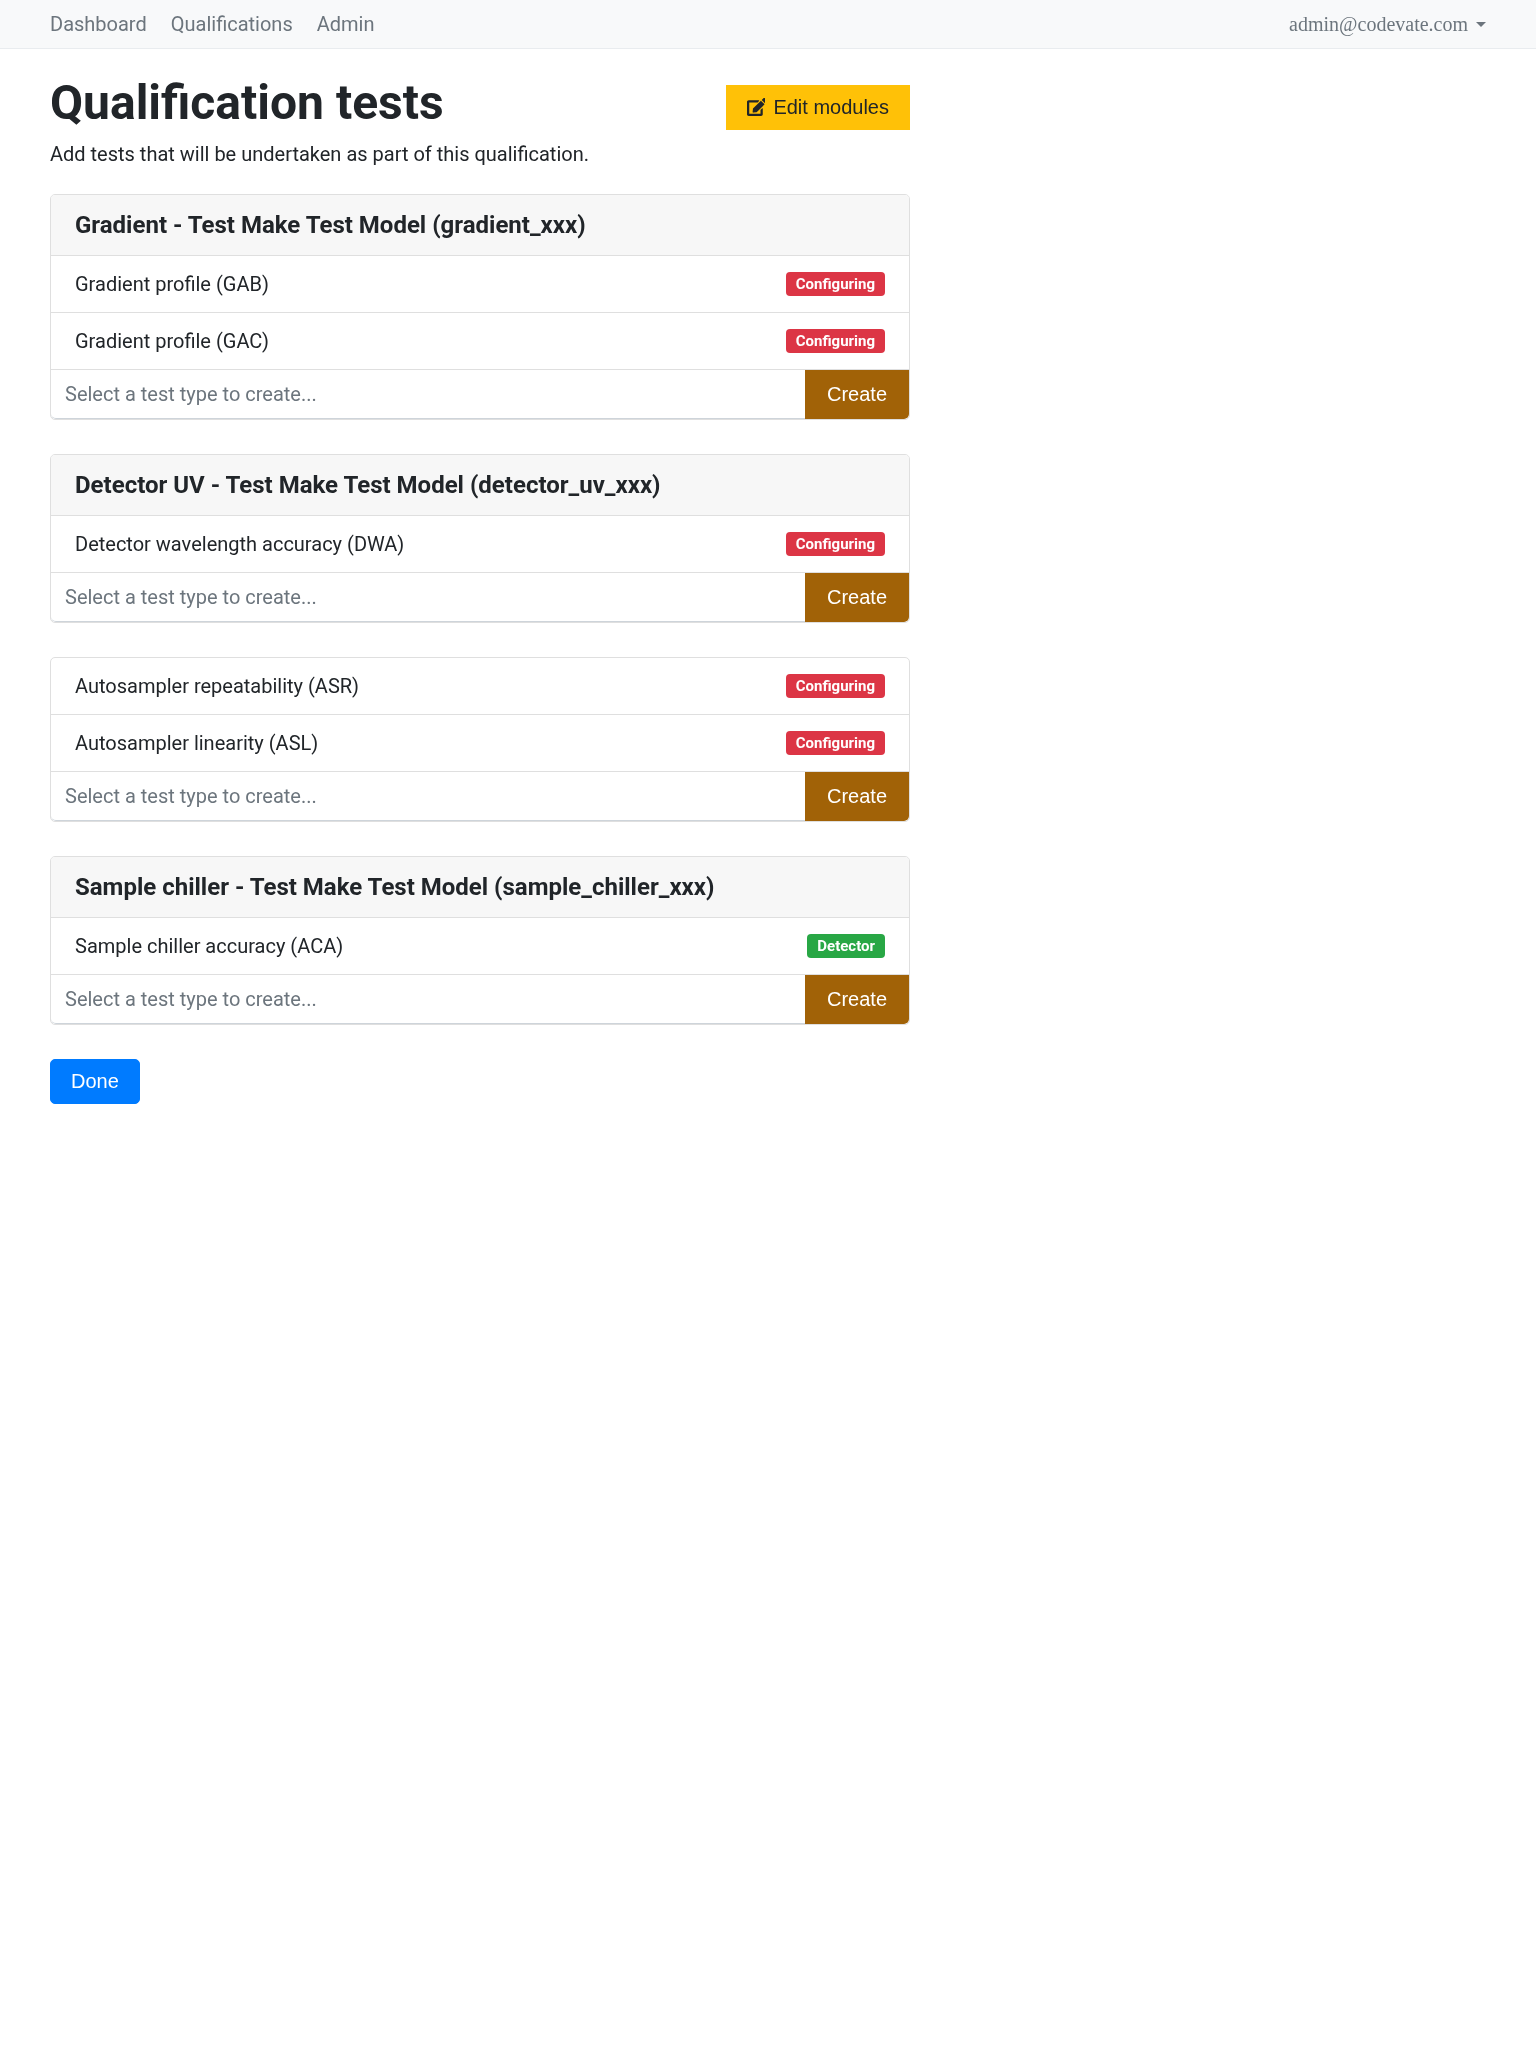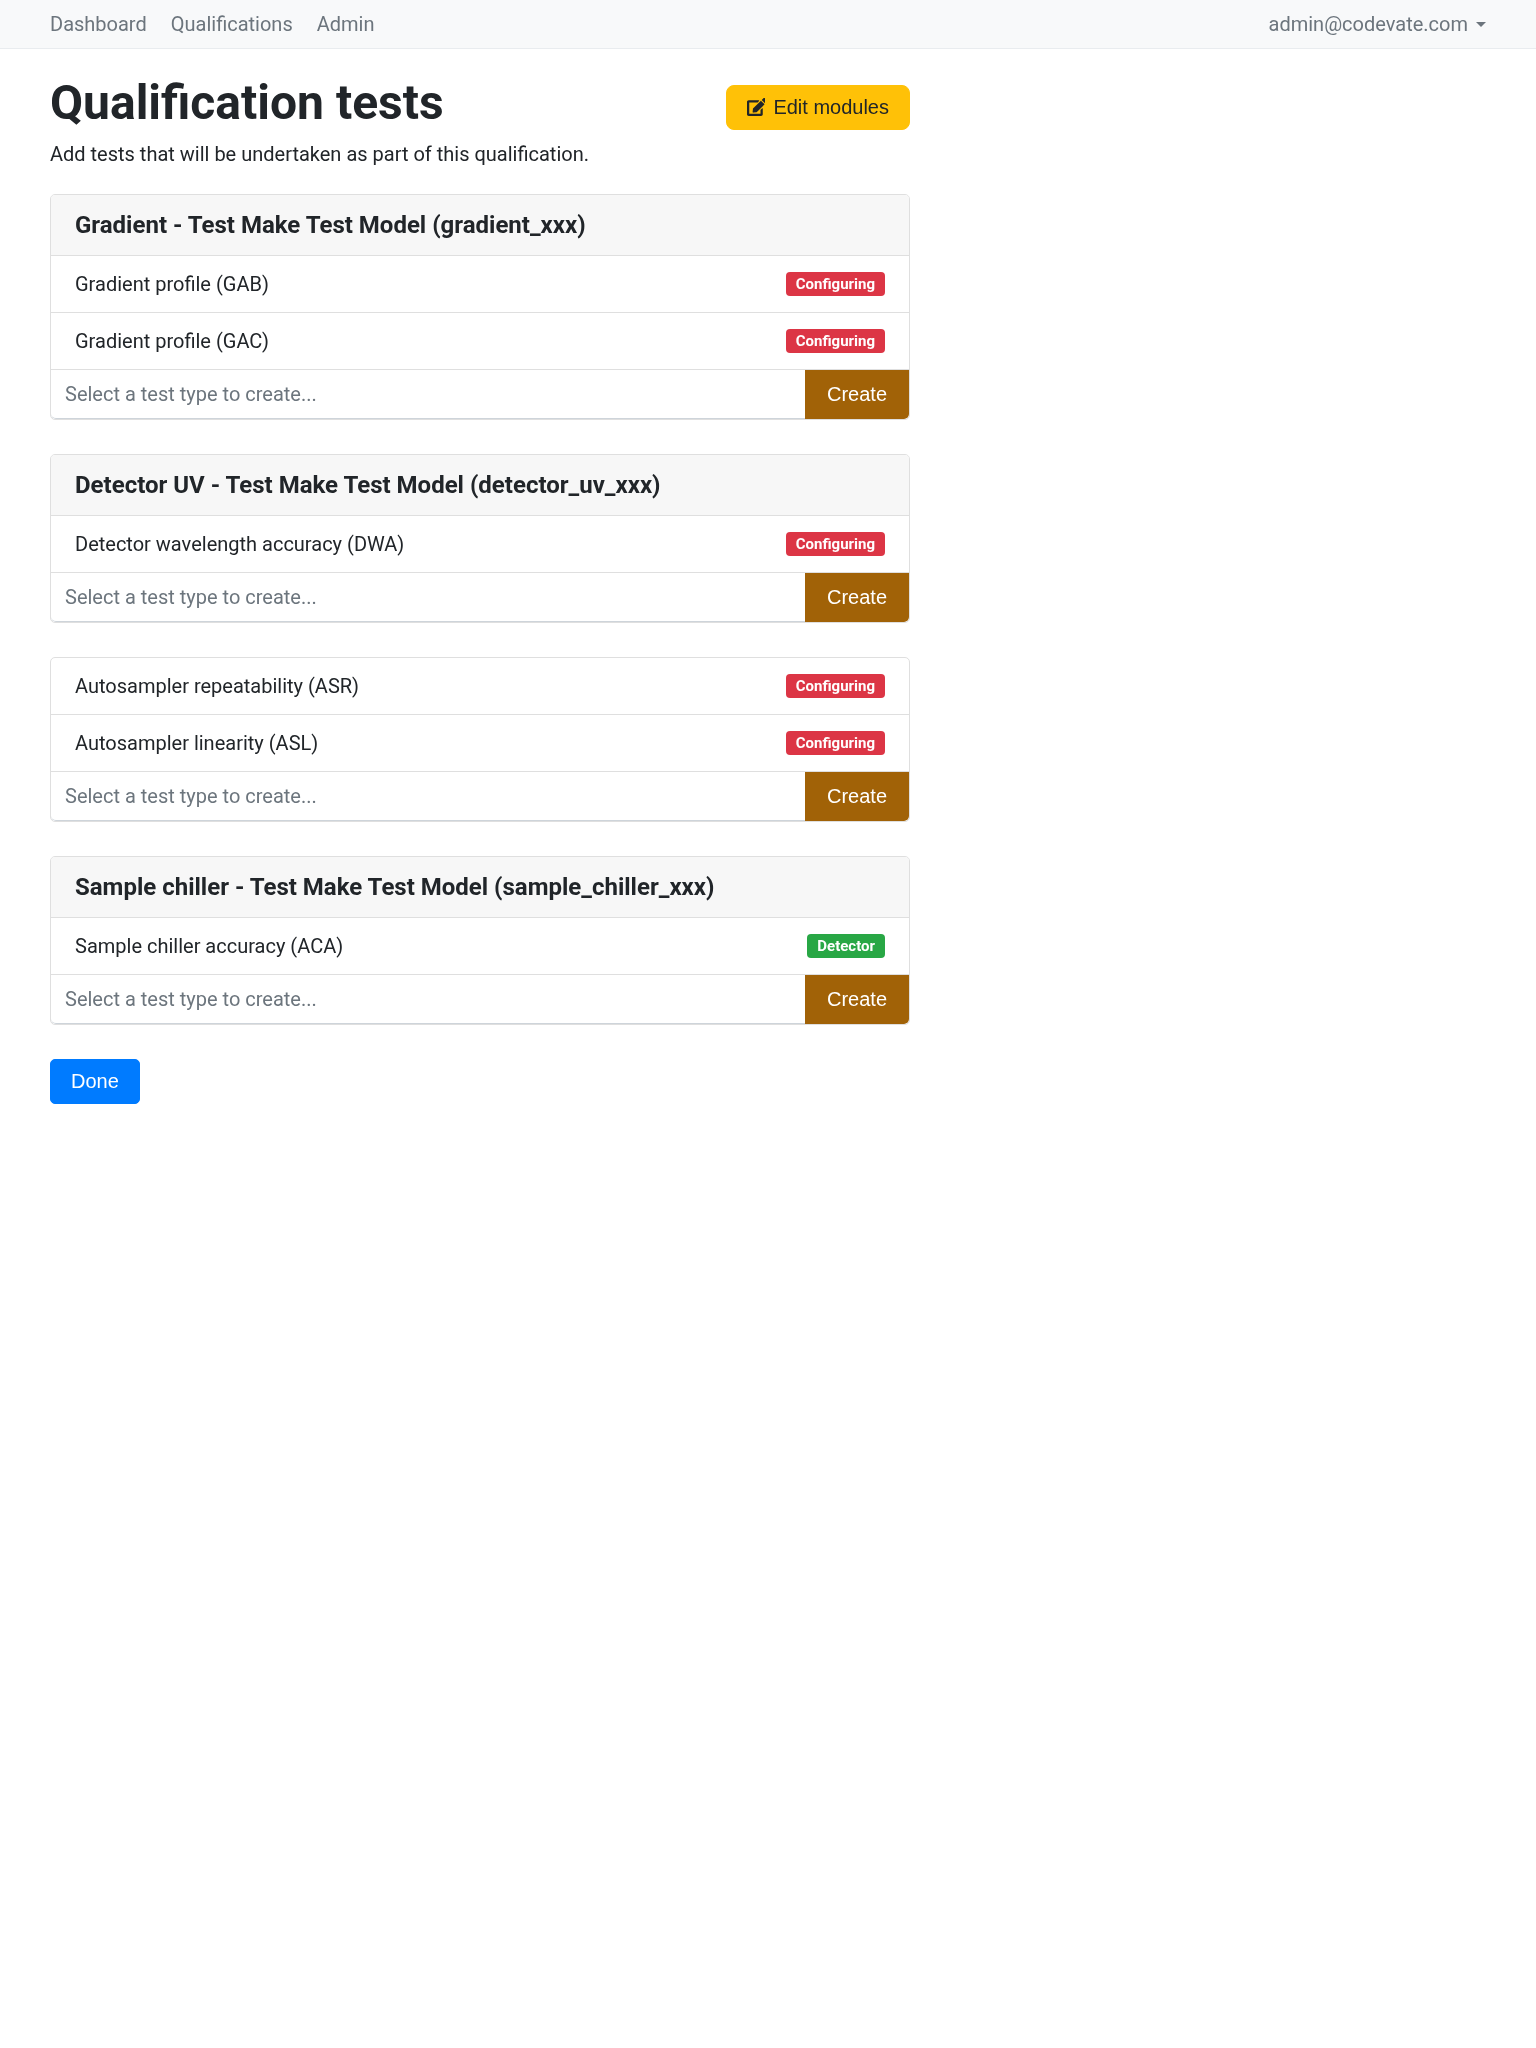--- a/index.html
+++ b/index.html
@@ -27,20 +27,21 @@
       font-size: 20px;
       cursor: pointer;
     }
     .user-dropdown {
       display: flex;
       align-items: center;
       gap: 4px;
       color: #6c757d;
       font-size: 20px;
       cursor: pointer;
+      font-family: Liberation Serif, serif;
     }
     .caret {
       display: inline-block;
       width: 0;
       height: 0;
       border-left: 5px solid transparent;
       border-right: 5px solid transparent;
       border-top: 5px solid #6c757d;
       margin-left: 4px;
     }
@@ -59,21 +60,21 @@
       font-weight: 700;
       color: #212529;
       line-height: 1.1;
     }
     .btn-warning {
       background: #ffc107;
       border: 1px solid #ffc107;
       color: #212529;
       padding: 10px 20px;
       font-size: 20px;
-      border-radius: 8px;
+      border-radius: 0;
       cursor: pointer;
       display: flex;
       align-items: center;
       gap: 8px;
     }
     .btn-warning svg {
       width: 18px;
       height: 18px;
     }
     .page-subtitle {

